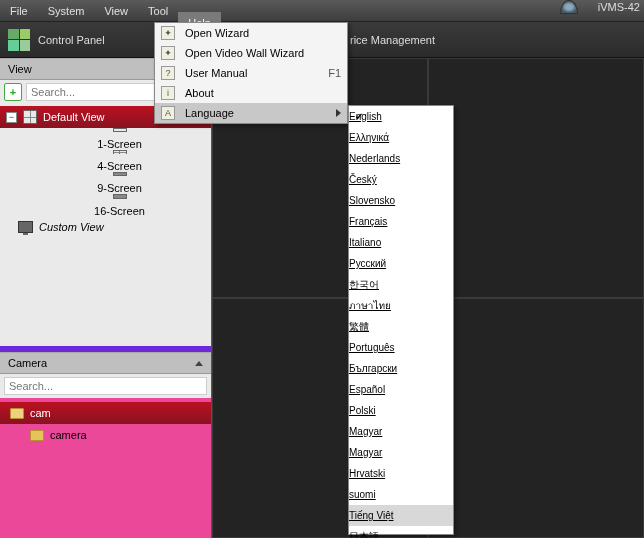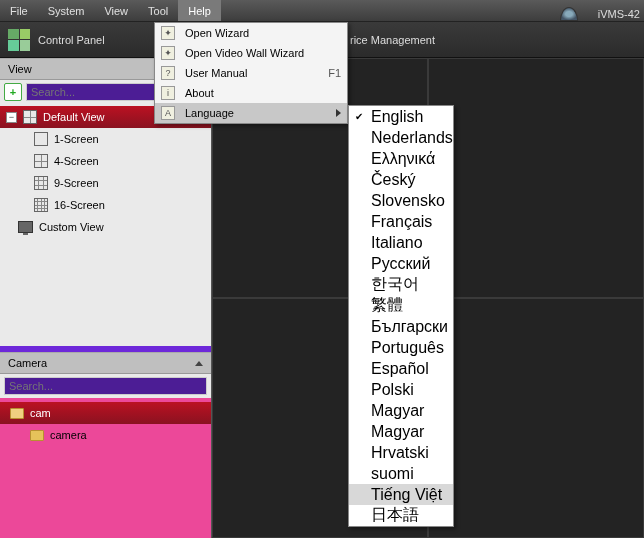--- a/index.html
+++ b/index.html
@@ -1,18 +1,18 @@
 <!DOCTYPE html>
 <html><head>
 <meta charset="utf-8">
 <style>
 * { margin: 0; padding: 0; box-sizing: border-box; font-family: Tahoma, Arial, sans-serif; font-size: 11px; }
 body { width: 644px; height: 538px; background: #1a1a1a; overflow: hidden; position: relative; }
 
-.menubar { height: 22px; background: linear-gradient(#5a5a5a, #3d3d3d); display: flex; align-items: flex-end; color: #e0e0e0; border-bottom: 1px solid #222; }
+.menubar { height: 22px; background: linear-gradient(#5a5a5a, #3d3d3d); display: flex; align-items: flex-start; color: #e0e0e0; border-bottom: 1px solid #222; }
 .menubar-item { padding: 0 10px; height: 100%; display: flex; align-items: center; cursor: default; }
 .menubar-item.active { background: #7a7a7a; color: #fff; margin-top: 12px; }
 .brand { margin-left: auto; margin-right: 4px; display: flex; align-items: center; gap: 20px; color: #ddd; font-size: 12px; }
 .brand-icon { width: 18px; height: 14px; background: radial-gradient(ellipse at center, #8ab 30%, #456 70%); border-radius: 50% 50% 0 0 / 100% 100% 0 0; border: 1px solid #333; }
 
 .toolbar { height: 36px; background: linear-gradient(#3a3a3a, #2b2b2b); display: flex; align-items: center; color: #ddd; padding: 0 8px; gap: 8px; border-bottom: 1px solid #111; }
 .cp-icon { width: 22px; height: 22px; display: grid; grid-template-columns: 1fr 1fr; grid-template-rows: 1fr 1fr; gap: 1px; }
 .cp-icon span { background: #6a6; }
 .cp-icon span:nth-child(2){ background:#9c6; }
 .cp-icon span:nth-child(3){ background:#6c9; }
@@ -21,26 +21,26 @@
 .tb-right { position: absolute; left: 350px; }
 
 .main { display: flex; height: calc(100% - 58px); }
 .left { width: 212px; background: #eaeaea; display: flex; flex-direction: column; border-right: 1px solid #555; }
 
 .panel-header { background: #bfbfbf; height: 22px; display: flex; align-items: center; padding: 0 8px; font-weight: normal; border-top: 1px solid #aaa; border-bottom: 1px solid #999; justify-content: space-between; }
 .chev { width: 0; height: 0; border-left: 4px solid transparent; border-right: 4px solid transparent; border-bottom: 5px solid #444; }
 
 .searchbar { display: flex; align-items: center; height: 24px; padding: 2px 4px; gap: 4px; background: #eaeaea; }
 .add-btn { width: 18px; height: 18px; background: #fff; border: 1px solid #4a4; color: #2a2; font-weight: bold; display: flex; align-items: center; justify-content: center; border-radius: 2px; }
-.search-input { flex: 1; height: 18px; border: 1px solid #ccc; padding: 0 4px; background: #4c1d95; color: #888; }
+.search-input { flex: 1; height: 18px; border: 1px solid #ccc; padding: 0 4px; background: #ffffff; color: #888; }
 
 .tree { flex: 1; overflow: auto; background: #eaeaea; padding: 2px 0; }
 .tree-row { display: flex; align-items: center; height: 22px; padding: 0 6px; gap: 6px; }
 .tree-row.sel { background: linear-gradient(#b12, #8a1220); color: #fff; }
-.tree-row.child { padding-left: 34px; }
+.tree-row.child { padding-left: 34px; flex-direction: column; }
 .minus { width: 11px; height: 11px; border: 1px solid #888; background: #fff; display: flex; align-items: center; justify-content: center; font-size: 9px; color: #444; line-height: 1; }
 .grid-icon { width: 14px; height: 14px; display: inline-grid; gap: 1px; background: #888; border: 1px solid #666; }
 .g1 { grid-template-columns: 1fr; grid-template-rows: 1fr; }
 .g4 { grid-template-columns: 1fr 1fr; grid-template-rows: 1fr 1fr; }
 .g9 { grid-template-columns: repeat(3,1fr); grid-template-rows: repeat(3,1fr); }
 .g16 { grid-template-columns: repeat(4,1fr); grid-template-rows: repeat(4,1fr); }
 .grid-icon span { background: #e8e8e8; }
 .folder-icon { width: 14px; height: 11px; background: #e6c25a; border: 1px solid #b89030; border-radius: 1px; position: relative; }
 .folder-icon.open { background: #f0d080; }
 .monitor-icon { width: 15px; height: 12px; background: #666; border: 1px solid #333; position: relative; }
@@ -61,21 +61,21 @@
 .dd-row { display: flex; align-items: center; height: 20px; padding: 0 6px 0 4px; gap: 8px; }
 .dd-row:last-child { background: #c8c8c8; }
 .dd-iconcol { width: 18px; display:flex; justify-content:center; }
 .dd-icon { width: 14px; height: 14px; border: 1px solid #999; background: #f0f0e0; font-size: 9px; display:flex; align-items:center; justify-content:center; color:#555;}
 .dd-label { flex: 1; }
 .dd-short { color: #555; }
 .dd-arrow { width:0; height:0; border-top:4px solid transparent; border-bottom:4px solid transparent; border-left:5px solid #333; }
 
 
 .submenu { position: absolute; left: 348px; top: 105px; width: 106px; background: #fff; border: 1px solid #888; box-shadow: 2px 2px 4px rgba(0,0,0,.4); z-index: 21; max-height: 430px; }
-.sm-row { height: 21px; display: flex; align-items: center; padding-left: 22px; position: relative; font-size: 16px; }
+.sm-row { height: 21px; display: flex; align-items: center; position: relative; font-size: 10px; text-decoration: underline; }
 .sm-row.checked::before { content: "✔"; position: absolute; left: 6px; font-size: 10px; }
 .sm-row.hover { background: #d8d8d8; }
 </style>
 </head>
 <body>
 
 <div class="menubar">
   <div class="menubar-item">File</div>
   <div class="menubar-item">System</div>
   <div class="menubar-item">View</div>
@@ -161,21 +161,21 @@
             <span></span>
             <span></span>
             <span></span>
             <span></span>
             <span></span>
             <span></span>
             <span></span>
           </span>
         <span>16-Screen</span>
       </div>
-      <div class="tree-row" style="padding-left:18px;">
+      <div class="tree-row" style="padding-left:18px;font-style:italic;">
         <span class="monitor-icon"></span>
         <span>Custom View</span>
       </div>
     </div>
 
     <div class="camera-panel">
       <div class="panel-header">
         <span>Camera</span>
         <span class="chev"></span>
       </div>
@@ -235,31 +235,32 @@
     <span class="dd-iconcol">
         <span class="dd-icon">A</span>
       </span>
     <span class="dd-label">Language</span>
     <span class="dd-arrow"></span>
   </div>
 </div>
 
 <div class="submenu" id="lang-submenu">
     <div class="sm-row checked">English</div>
+    <div class="sm-row">Ελληνικά</div>
     <div class="sm-row">Nederlands</div>
-    <div class="sm-row">Ελληνικά</div>
     <div class="sm-row">Český</div>
     <div class="sm-row">Slovensko</div>
     <div class="sm-row">Français</div>
     <div class="sm-row">Italiano</div>
     <div class="sm-row">Русский</div>
     <div class="sm-row">한국어</div>
+    <div class="sm-row">ภาษาไทย</div>
     <div class="sm-row">繁體</div>
+    <div class="sm-row">Português</div>
     <div class="sm-row">Български</div>
-    <div class="sm-row">Português</div>
     <div class="sm-row">Español</div>
     <div class="sm-row">Polski</div>
     <div class="sm-row">Magyar</div>
     <div class="sm-row">Magyar</div>
     <div class="sm-row">Hrvatski</div>
     <div class="sm-row">suomi</div>
     <div class="sm-row hover">Tiếng Việt</div>
     <div class="sm-row">日本語</div>
   </div>
 

